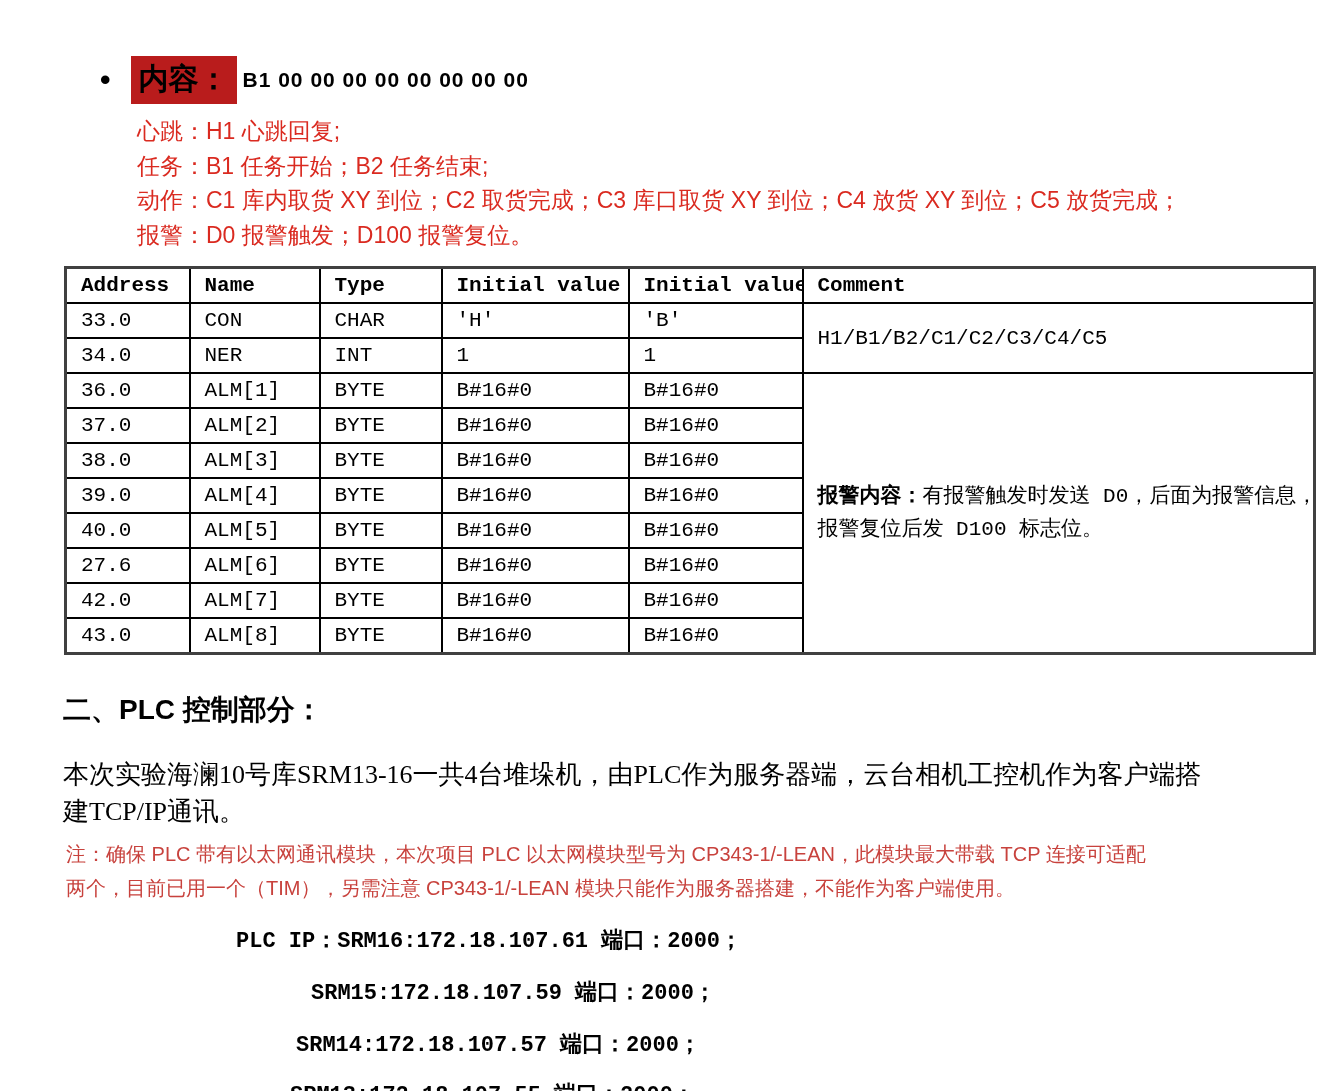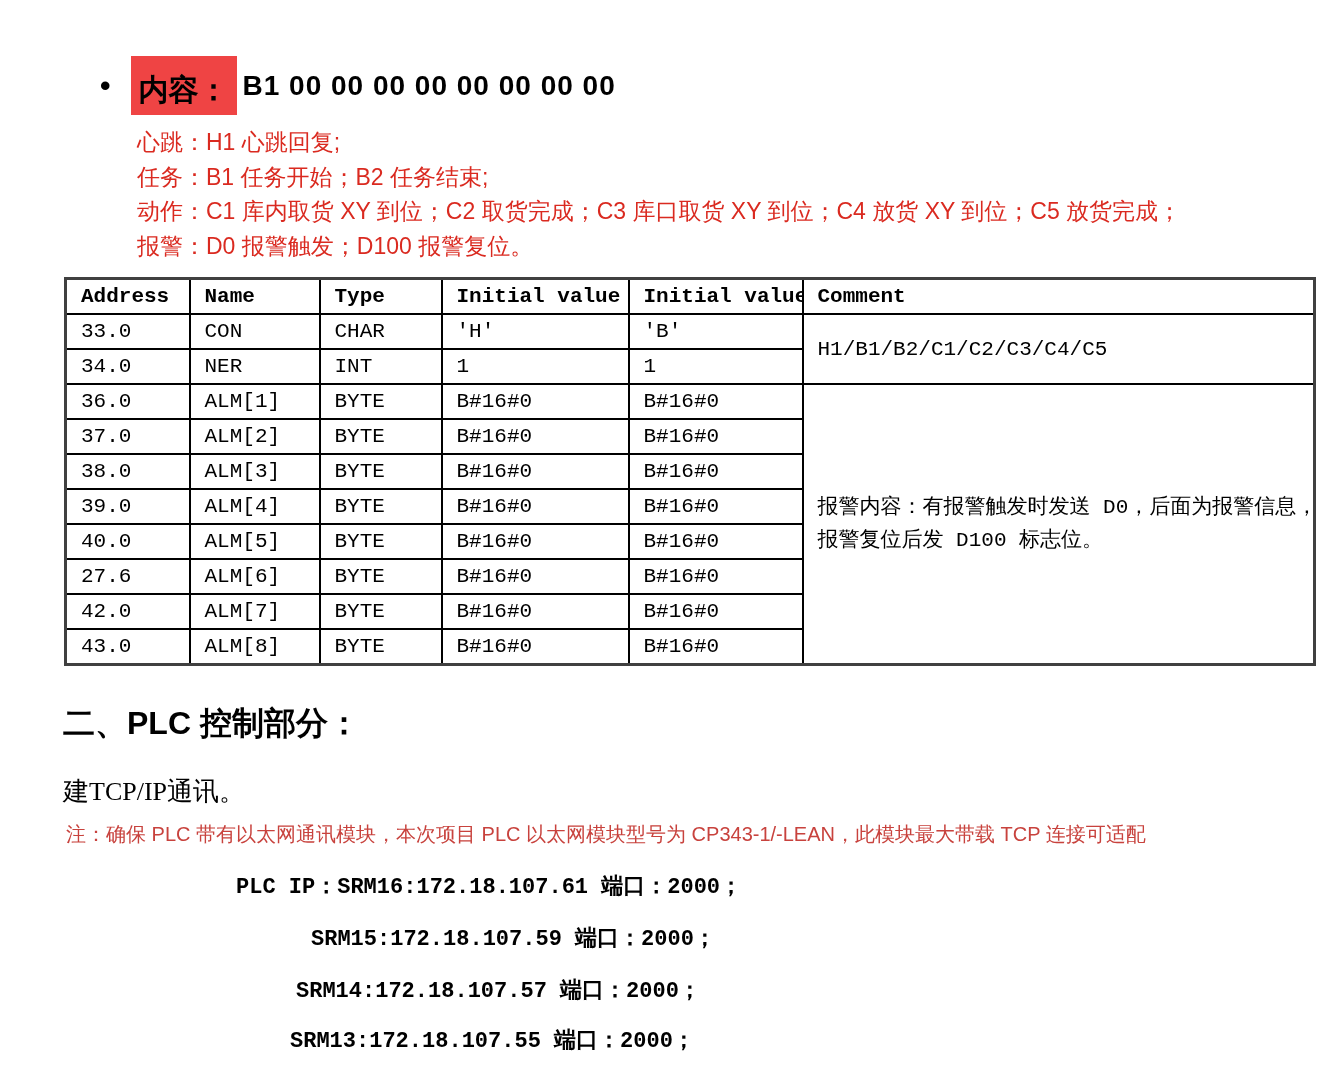--- a/index.html
+++ b/index.html
@@ -4,45 +4,45 @@
 <style>
   html,body{margin:0;padding:0;}
   body{
     width:1344px;height:1091px;background:#ffffff;color:#000;
     font-family:"Liberation Sans",sans-serif;overflow:hidden;
   }
   
   .content-line{margin:56px 0 0 100px;display:flex;align-items:center;white-space:nowrap;}
   .bullet{font-size:30px;line-height:30px;margin-right:20px;font-weight:bold;}
   .highlight-label{
-    background:#ef4444;color:#000;font-weight:bold;font-size:30px;
-    padding:17px 8px 8px 8px;line-height:34px;
+    background:#b91c1c;color:#000;font-weight:bold;font-size:30px;
+    padding:6px 8px 8px 8px;line-height:34px;
   }
-  .content-value{font-weight:bold;font-size:28px;margin-left:6px;letter-spacing:1px;}
+  .content-value{font-weight:bold;font-size:21px;margin-left:6px;letter-spacing:1px;}
   
   .legend{margin:10px 0 0 137px;color:#da2a20;font-weight:normal;font-size:23px;line-height:34.5px;white-space:nowrap;}
   
   table.data{
     border-collapse:collapse;margin:14px 0 0 64px;table-layout:fixed;width:1249px;
     border:3px solid #404040;
   }
   table.data th,table.data td{
     border:2px solid #000;
     font-family:"Liberation Mono","DejaVu Sans Mono",monospace;
     font-size:21px;height:33px;padding:0 0 0 14px;text-align:left;
     white-space:nowrap;overflow:hidden;font-weight:normal;
   }
   table.data th{font-weight:bold;}
   td.comment-cell{
     font-family:"Liberation Serif","DejaVu Serif",serif;
     white-space:normal;line-height:33px;padding:0 10px 0 12px;vertical-align:middle;
   }
-  .comment-label{font-weight:normal;margin-top:14px;}
+  .comment-label{font-weight:bold;margin-top:14px;}
   
-  .section-heading{margin:36px 0 0 63px;font-size:32px;font-weight:bold;white-space:nowrap;}
+  .section-heading{margin:36px 0 0 63px;font-size:28px;font-weight:bold;white-space:nowrap;}
   .paragraph{
     margin:27px 0 0 63px;font-family:"Liberation Serif","DejaVu Serif",serif;
     font-size:26px;line-height:37px;white-space:nowrap;
   }
   .note{margin:7px 0 0 66px;color:#c8423d;font-size:20px;line-height:34px;white-space:nowrap;}
   
   .ip-line{
     font-family:"Liberation Mono","DejaVu Sans Mono",monospace;
     font-weight:bold;font-size:22px;line-height:22px;white-space:nowrap;
   }
@@ -159,23 +159,25 @@
     <td>BYTE</td>
     <td>B#16#0</td>
     <td>B#16#0</td>
   </tr>
 </tbody>
   </table>
 
 <div class="section-heading">二、PLC 控制部分：</div>
 
 <div class="paragraph">
+  <div>本次实验海澜10号库SRM13-16一共4台堆垛机，由PLC作为服务器端，云台相机工控机作为客户端搭</div>
   <div>建TCP/IP通讯。</div>
 </div>
 
 <div class="note">
   <div>注：确保 PLC 带有以太网通讯模块，本次项目 PLC 以太网模块型号为 CP343-1/-LEAN，此模块最大带载 TCP 连接可适配</div>
+  <div>两个，目前已用一个（TIM），另需注意 CP343-1/-LEAN 模块只能作为服务器搭建，不能作为客户端使用。</div>
 </div>
 
 <div class="ip-line ip-1">PLC IP：SRM16:172.18.107.61  端口：2000；</div>
 <div class="ip-line ip-2">SRM15:172.18.107.59  端口：2000；</div>
 <div class="ip-line ip-3">SRM14:172.18.107.57  端口：2000；</div>
 <div class="ip-line ip-4">SRM13:172.18.107.55  端口：2000；</div>
 
 </body></html>

